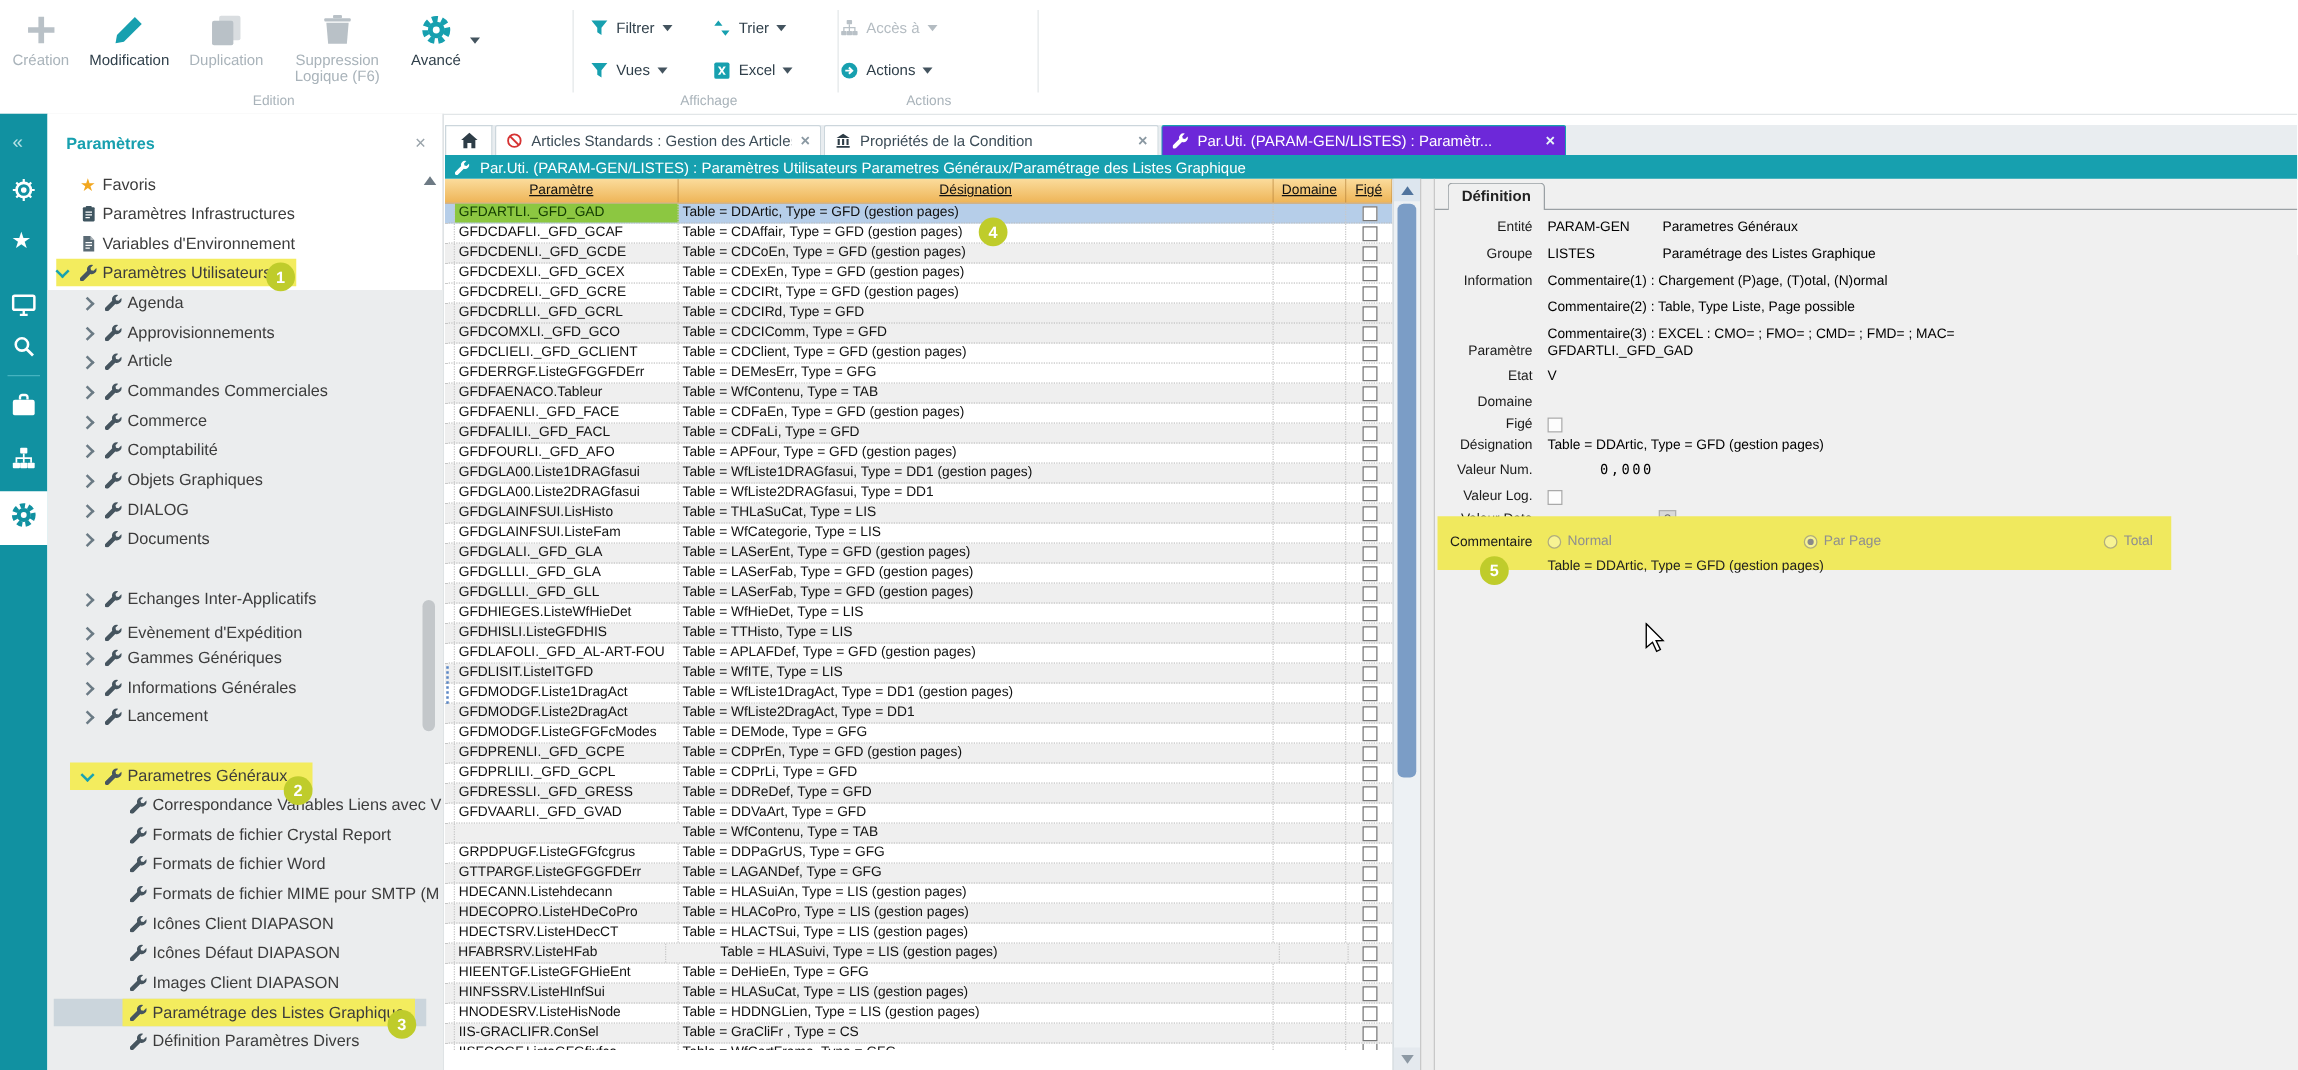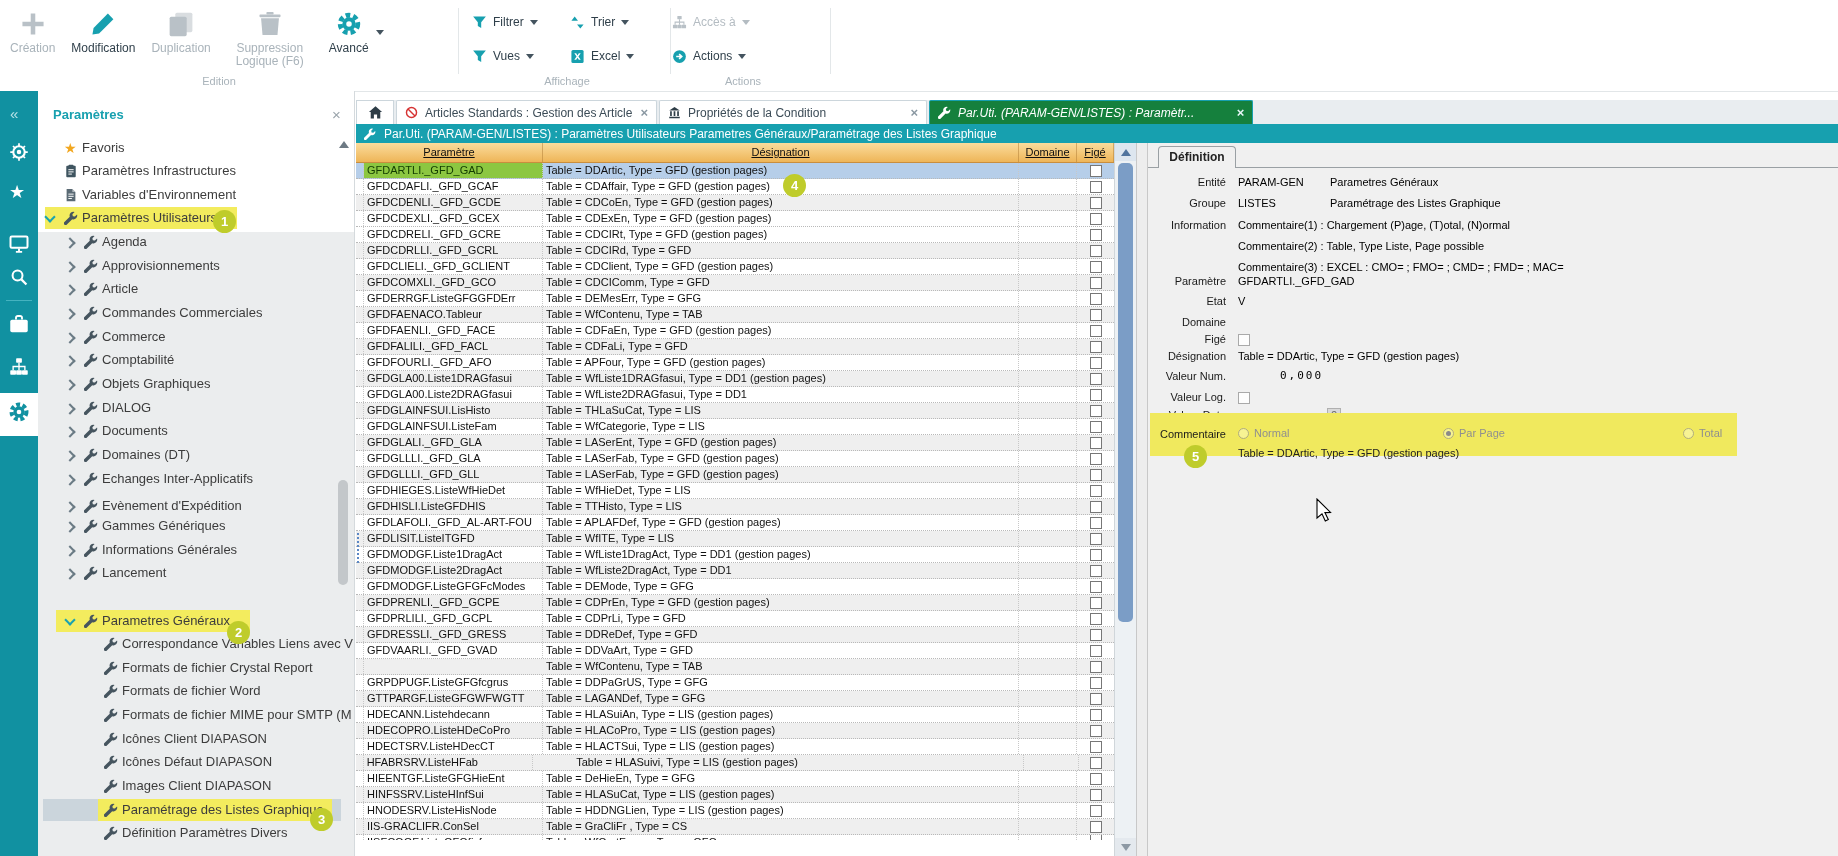--- a/index.html
+++ b/index.html
@@ -57,21 +57,21 @@
   .tri-down{width:0;height:0;border-left:5px solid transparent;border-right:5px solid transparent;border-top:7px solid #6d7a84;}
   #sb-thumb{position:absolute;left:1px;top:339px;width:10px;height:105px;background:#c3c7ca;border-radius:5px;}
 
   
   #tabstrip{position:absolute;left:356px;top:100px;width:1482px;height:24px;background:#e9edf0;display:flex;align-items:stretch;}
   .hometab{width:36px;background:#fff;border:1px solid #ccd6dc;border-bottom:none;display:flex;align-items:center;justify-content:center;}
   .hometab .ic{color:#2e3d47;}
   .tab{display:flex;align-items:center;gap:7px;padding:0 8px;background:#fff;border:1px solid #ccd6dc;border-bottom:none;margin-left:2px;font-size:12px;color:#3c4c57;overflow:hidden;border-radius:2px 2px 0 0;cursor:default;}
   .tab .tlabel{white-space:nowrap;overflow:hidden;flex:1 1 auto;}
   .tab .tclose{color:#8a98a2;font-size:13px;font-weight:bold;flex:0 0 auto;}
-  .tab.active{background:#15803d;border-color:#17a0af;color:#fff;font-style:italic;}
+  .tab.active{background:#6d28d9;border-color:#17a0af;color:#fff;}
   .tab.active .tclose{color:#e8f6f8;}
   .tab .ic{flex:0 0 auto;}
   .tab2icon{color:#2e3d47;}
   .tab.active .ic{color:#fff;}
 
   
   #crumb{position:absolute;left:356px;top:124px;width:1482px;height:20px;background:#17a0af;color:#fff;font-size:12px;display:flex;align-items:center;gap:8px;padding-left:8px;box-sizing:border-box;}
   #crumb .ic{color:#fff;}
 
   
@@ -424,27 +424,20 @@
           </svg>
           <span class="txt" style="left: 64px;">DIALOG</span>
         </div>
         <div class="ti" style="top: 329px;">
           <span class="chev right" style="left: 28px;"></span>
           <svg class="ic" width="14" height="14" style="position: absolute; left: 46px; top: 4px;">
             <use href="#sym-wrench" xlink:href="#sym-wrench"></use>
           </svg>
           <span class="txt" style="left: 64px;">Documents</span>
         </div>
-        <div class="ti" style="top: 353px;">
-          <span class="chev right" style="left: 28px;"></span>
-          <svg class="ic" width="14" height="14" style="position: absolute; left: 46px; top: 4px;">
-            <use href="#sym-wrench" xlink:href="#sym-wrench"></use>
-          </svg>
-          <span class="txt" style="left: 64px;">Domaines (DT)</span>
-        </div>
         <div class="ti" style="top: 377px;">
           <span class="chev right" style="left: 28px;"></span>
           <svg class="ic" width="14" height="14" style="position: absolute; left: 46px; top: 4px;">
             <use href="#sym-wrench" xlink:href="#sym-wrench"></use>
           </svg>
           <span class="txt" style="left: 64px;">Echanges Inter-Applicatifs</span>
         </div>
         <div class="ti" style="top: 404px;">
           <span class="chev right" style="left: 28px;"></span>
           <svg class="ic" width="14" height="14" style="position: absolute; left: 46px; top: 4px;">
@@ -635,38 +628,38 @@
         </div>
         <div class="trow even">
           <div class="tcell selcol" style="width: 8px;"></div>
           <div class="tcell pcell" style="width: 179px;">GFDCDRLLI._GFD_GCRL</div>
           <div class="tcell" style="width: 476px;">Table = CDCIRd, Type = GFD</div>
           <div class="tcell" style="width: 58px;"></div>
           <div class="tcell cbcell" style="width: 37px;">
             <div class="cb"></div>
           </div>
         </div>
+        <div class="trow even">
+          <div class="tcell selcol" style="width: 8px;"></div>
+          <div class="tcell pcell" style="width: 179px;">GFDCOMXLI._GFD_GCO</div>
+          <div class="tcell" style="width: 476px;">Table = CDCIComm, Type = GFD</div>
+          <div class="tcell" style="width: 58px;"></div>
+          <div class="tcell cbcell" style="width: 37px;">
+            <div class="cb"></div>
+          </div>
+        </div>
         <div class="trow">
           <div class="tcell selcol" style="width: 8px;"></div>
           <div class="tcell pcell" style="width: 179px;">GFDCLIELI._GFD_GCLIENT</div>
           <div class="tcell" style="width: 476px;">Table = CDClient, Type = GFD (gestion pages)</div>
           <div class="tcell" style="width: 58px;"></div>
           <div class="tcell cbcell" style="width: 37px;">
             <div class="cb"></div>
           </div>
         </div>
-        <div class="trow even">
-          <div class="tcell selcol" style="width: 8px;"></div>
-          <div class="tcell pcell" style="width: 179px;">GFDCOMXLI._GFD_GCO</div>
-          <div class="tcell" style="width: 476px;">Table = CDCIComm, Type = GFD</div>
-          <div class="tcell" style="width: 58px;"></div>
-          <div class="tcell cbcell" style="width: 37px;">
-            <div class="cb"></div>
-          </div>
-        </div>
         <div class="trow">
           <div class="tcell selcol" style="width: 8px;"></div>
           <div class="tcell pcell" style="width: 179px;">GFDERRGF.ListeGFGGFDErr</div>
           <div class="tcell" style="width: 476px;">Table = DEMesErr, Type = GFG</div>
           <div class="tcell" style="width: 58px;"></div>
           <div class="tcell cbcell" style="width: 37px;">
             <div class="cb"></div>
           </div>
         </div>
         <div class="trow even">
@@ -880,21 +873,21 @@
           <div class="tcell selcol" style="width: 8px;"></div>
           <div class="tcell pcell" style="width: 179px;">GRPDPUGF.ListeGFGfcgrus</div>
           <div class="tcell" style="width: 476px;">Table = DDPaGrUS, Type = GFG</div>
           <div class="tcell" style="width: 58px;"></div>
           <div class="tcell cbcell" style="width: 37px;">
             <div class="cb"></div>
           </div>
         </div>
         <div class="trow even">
           <div class="tcell selcol" style="width: 8px;"></div>
-          <div class="tcell pcell" style="width: 179px;">GTTPARGF.ListeGFGWFWGTT</div>
+          <div class="tcell pcell" style="width: 179px;">GTTPARGF.ListeGFGGFDErr</div>
           <div class="tcell" style="width: 476px;">Table = LAGANDef, Type = GFG</div>
           <div class="tcell" style="width: 58px;"></div>
           <div class="tcell cbcell" style="width: 37px;">
             <div class="cb"></div>
           </div>
         </div>
         <div class="trow">
           <div class="tcell selcol" style="width: 8px;"></div>
           <div class="tcell pcell" style="width: 179px;">HDECANN.Listehdecann</div>
           <div class="tcell" style="width: 476px;">Table = HLASuiAn, Type = LIS (gestion pages)</div>

